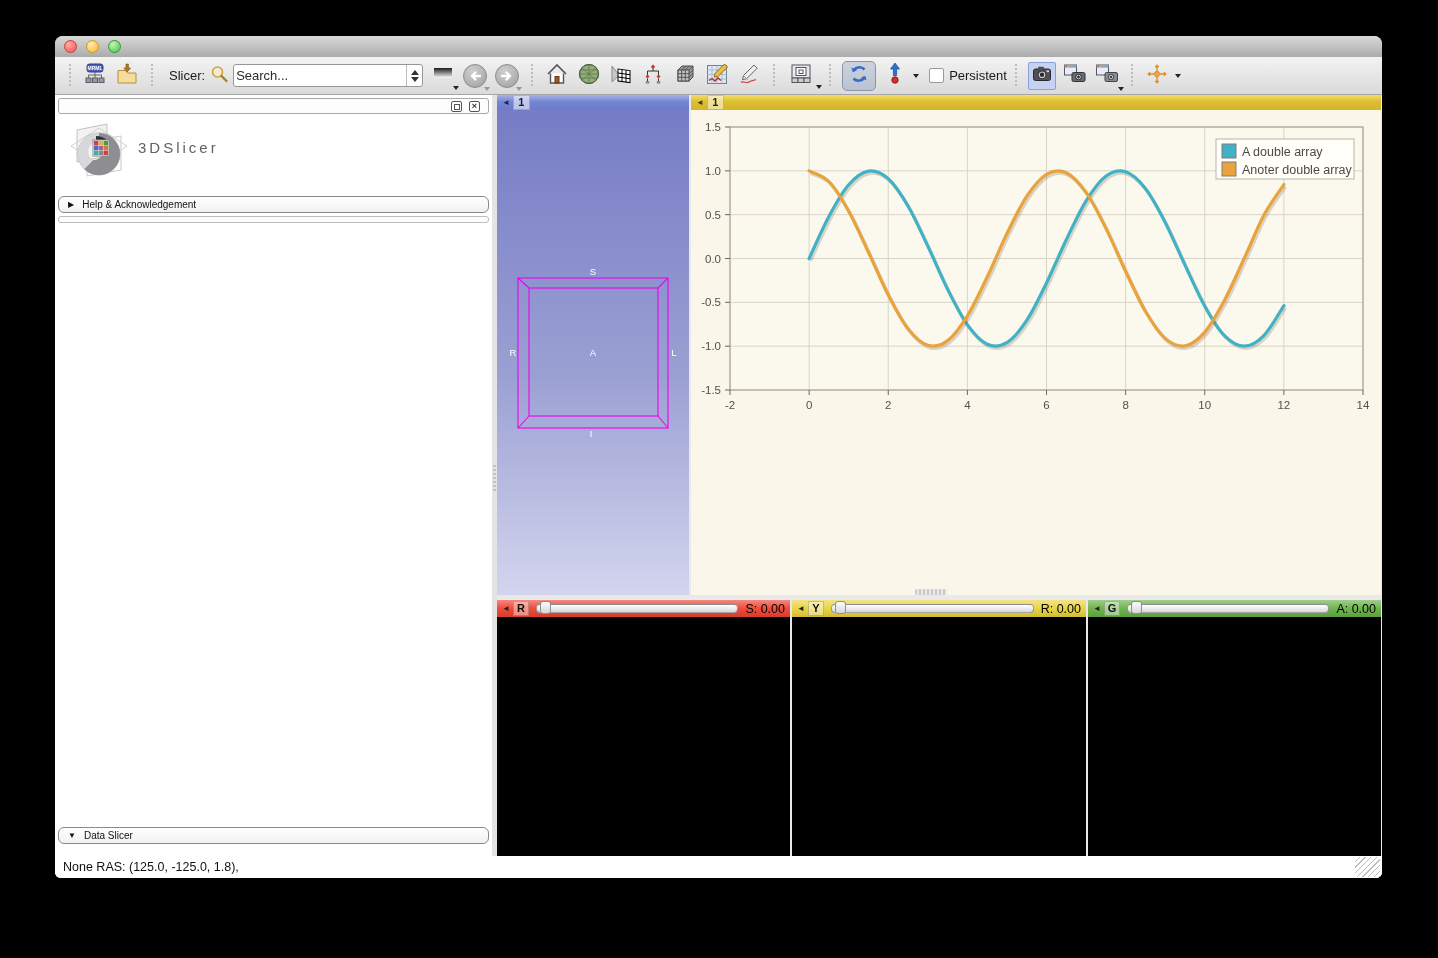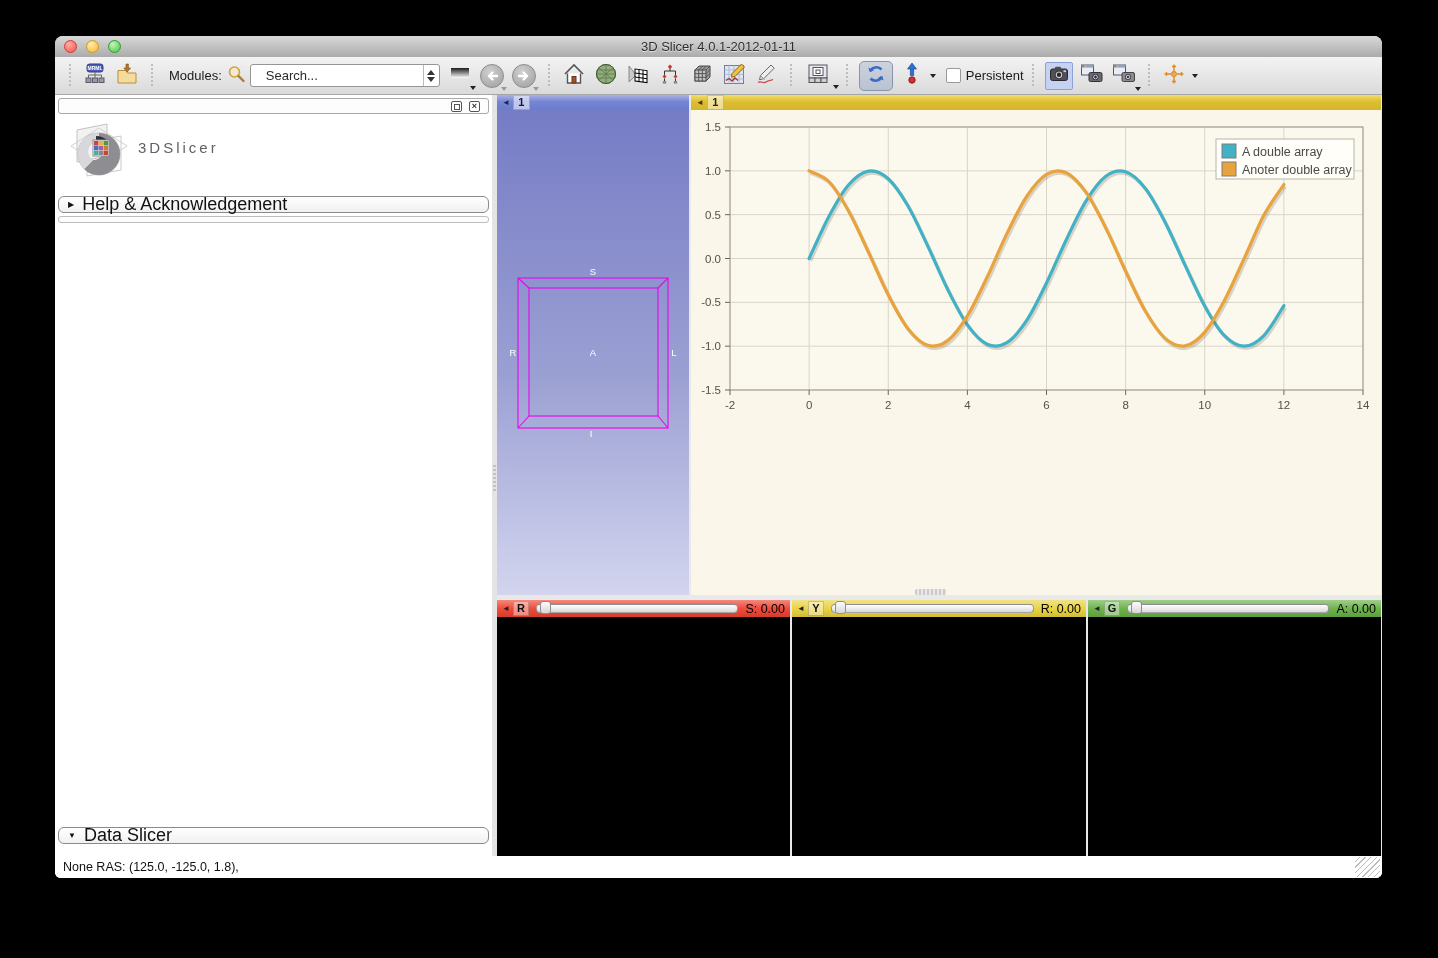--- a/index.html
+++ b/index.html
@@ -11,21 +11,21 @@
   .tl{position:absolute;top:4px;width:13px;height:13px;border-radius:50%;}
   .tl.red{left:9px;background:radial-gradient(circle at 35% 30%,#ffaca6,#f4534c);border:1px solid #ce3e36;box-sizing:border-box;}
   .tl.yellow{left:31px;background:radial-gradient(circle at 35% 30%,#ffeab0,#f7b82c);border:1px solid #cf9a22;box-sizing:border-box;}
   .tl.green{left:53px;background:radial-gradient(circle at 35% 30%,#c8f3b4,#3fc646);border:1px solid #2c9c31;box-sizing:border-box;}
   
   .toolbar{position:absolute;left:0;top:21px;right:0;height:38px;background:linear-gradient(#f3f3f3,#dadada);border-bottom:1px solid #a6a6a6;display:flex;align-items:center;padding:0 6px;box-sizing:border-box;}
   .tb-sep{width:4px;height:24px;margin:0 7px;background:repeating-linear-gradient(#bdbdbd 0 2px,transparent 2px 4px);background-size:2px 100%;background-repeat:no-repeat;background-position:center;}
   .tb-btn{position:relative;width:26px;height:26px;display:flex;align-items:center;justify-content:center;margin:0 3px;}
   .tb-label{font-size:13px;color:#1a1a1a;margin:0 4px 0 8px;}
   .combo{width:188px;height:21px;background:#fff;border:1px solid #969696;border-radius:3px;display:flex;align-items:center;margin:0 4px;}
-  .combo .ctext{flex:1;font-size:13px;color:#2b2b2b;padding-left:15px;}
+  .combo .ctext{flex:1;font-size:13px;color:#2b2b2b;padding-left:2px;}
   .combo .stepper{width:15px;height:100%;border-left:1px solid #bbb;display:flex;flex-direction:column;align-items:center;justify-content:center;gap:2px;}
   .arr-up{width:0;height:0;border-left:4px solid transparent;border-right:4px solid transparent;border-bottom:5px solid #333;}
   .arr-dn{width:0;height:0;border-left:4px solid transparent;border-right:4px solid transparent;border-top:5px solid #333;}
   .mini-dd{width:0;height:0;border-left:3.5px solid transparent;border-right:3.5px solid transparent;border-top:4.5px solid #222;margin-left:4px;}
   .mini-dd.faint{border-top-color:#9a9a9a;position:absolute;right:-2px;bottom:-2px;}
   .navcirc{width:24px;height:24px;border-radius:50%;background:radial-gradient(circle at 40% 30%,#cfcfcf,#9f9f9f);border:1px solid #8b8b8b;display:flex;align-items:center;justify-content:center;box-sizing:border-box;}
   .pressed{background:linear-gradient(#cdd3dd,#b9c2d2);border:1px solid #8894a8;border-radius:5px;width:32px;height:28px;}
   .checkbox{width:13px;height:13px;background:#fff;border:1px solid #9a9a9a;border-radius:2px;margin:0 5px 0 8px;}
   .cb-label{font-size:13px;color:#1a1a1a;}
   .shotbg{background:#c6d2f2;border:1px solid #8ea0d8;border-radius:2px;}
@@ -34,21 +34,21 @@
   .panel-left{position:absolute;left:0;top:0;width:437px;height:761px;background:#fff;}
   .ptopbar{position:absolute;left:3px;top:3px;width:431px;height:16px;background:#fdfdfd;border:1px solid #a8a8a8;border-radius:3px;box-sizing:border-box;}
   .pbtn{position:absolute;top:2px;width:11px;height:11px;border:1px solid #555;border-radius:2px;box-sizing:border-box;background:#fff;font-size:8px;line-height:8px;text-align:center;color:#333;}
   .pbtn.undock{right:26px;}
   .pbtn.undock:before{content:"";position:absolute;left:2px;top:2px;width:4px;height:4px;border:1px solid #555;}
   .pbtn.close{right:8px;font-size:9px;line-height:9px;font-weight:bold;}
   .logo-wrap{position:absolute;left:8px;top:22px;height:74px;display:flex;align-items:center;}
   .logo-text{font-size:15px;letter-spacing:3px;color:#5e6266;margin-left:3px;margin-top:-14px;}
   .collapse-bar{position:absolute;left:3px;width:431px;height:17px;border:1px solid #8a8a8a;border-radius:6px;background:linear-gradient(#fff,#f1f1f1);box-sizing:border-box;display:flex;align-items:center;}
   .collapse-bar .tri{font-size:8px;color:#111;margin:0 8px 0 9px;}
-  .collapse-bar .clabel{font-size:18px;color:#111;}
+  .collapse-bar .clabel{font-size:10px;color:#111;}
   .thinstrip{position:absolute;left:3px;top:121px;width:431px;height:7px;border:1px solid #bdbdbd;border-radius:3px;background:#fcfcfc;box-sizing:border-box;}
   .vsplit{position:absolute;left:437px;top:0;width:5px;height:761px;background:#e4e4e4;}
   .vsplit:after{content:"";position:absolute;left:1px;top:370px;width:3px;height:26px;background:repeating-linear-gradient(#c2c2c2 0 2px,transparent 2px 4px);}
   
   .view{position:absolute;overflow:hidden;}
   .viewbar{position:absolute;left:0;top:0;right:0;height:15px;display:flex;align-items:center;}
   .viewbar .pin{font-size:8px;margin:0 3px 0 5px;}
   .idbox{min-width:13px;height:13px;padding:0 1px;background:rgba(255,255,255,.5);border:1px solid rgba(0,0,0,.18);font-size:11px;font-weight:bold;text-align:center;line-height:13px;}
   .v3d{left:442px;top:0;width:192px;height:500px;}
   .v3d .viewbar{background:linear-gradient(#a9b2e6,#7585d2 45%,#6a7ccd);}
@@ -82,21 +82,20 @@
 </style>
 </head>
 <body>
 
 <div class="window">
 
   <div class="titlebar">
     <div class="tl red"></div>
     <div class="tl yellow"></div>
     <div class="tl green"></div>
-    <div class="title">3D Slicer 4.0.1-2012-01-11</div>
   </div>
 
   <div class="toolbar">
     <div class="tb-sep"></div>
 
     <div class="tb-btn">
       <span><svg width="24" height="24" viewBox="0 0 24 24">
             <rect x="4" y="2" width="16" height="8" rx="2.5" fill="#4a5fc0" stroke="#2c3a80"></rect>
             <text x="12" y="8.3" font-size="5" fill="#fff" text-anchor="middle" font-weight="bold">MRML</text>
             <path d="M12 10 V13 M5.5 13 H18.5 M5.5 13 V16 M12 13 V16 M18.5 13 V16" stroke="#666" fill="none"></path>
@@ -106,21 +105,21 @@
           </svg></span>
     </div>
     <div class="tb-btn">
       <span><svg width="24" height="24" viewBox="0 0 24 24">
             <path d="M3 8.5 h7.5 l2 2.5 H21 v10 H3 z" fill="#f5dc9e" stroke="#b3913f"></path>
             <path d="M11 2 h2.4 v4 h2.2 L12.2 10 8.8 6 h2.2 z" fill="#b5762a" stroke="#7c4e14" stroke-width="0.6"></path>
           </svg></span>
     </div>
 
     <div class="tb-sep"></div>
-    <span class="tb-label">Modules:</span>
+    <span class="tb-label">Slicer:</span>
     <span><svg width="20" height="20" viewBox="0 0 20 20">
           <circle cx="8.5" cy="8" r="5" fill="#f3ead2" stroke="#cfa13c" stroke-width="1.6"></circle>
           <line x1="12.5" y1="12" x2="17.5" y2="17" stroke="#a87f2c" stroke-width="2.4" stroke-linecap="round"></line>
         </svg></span>
     <div class="combo">
       <div class="ctext">Search...</div>
       <div class="stepper">
         <div class="arr-up"></div>
         <div class="arr-dn"></div>
       </div>

